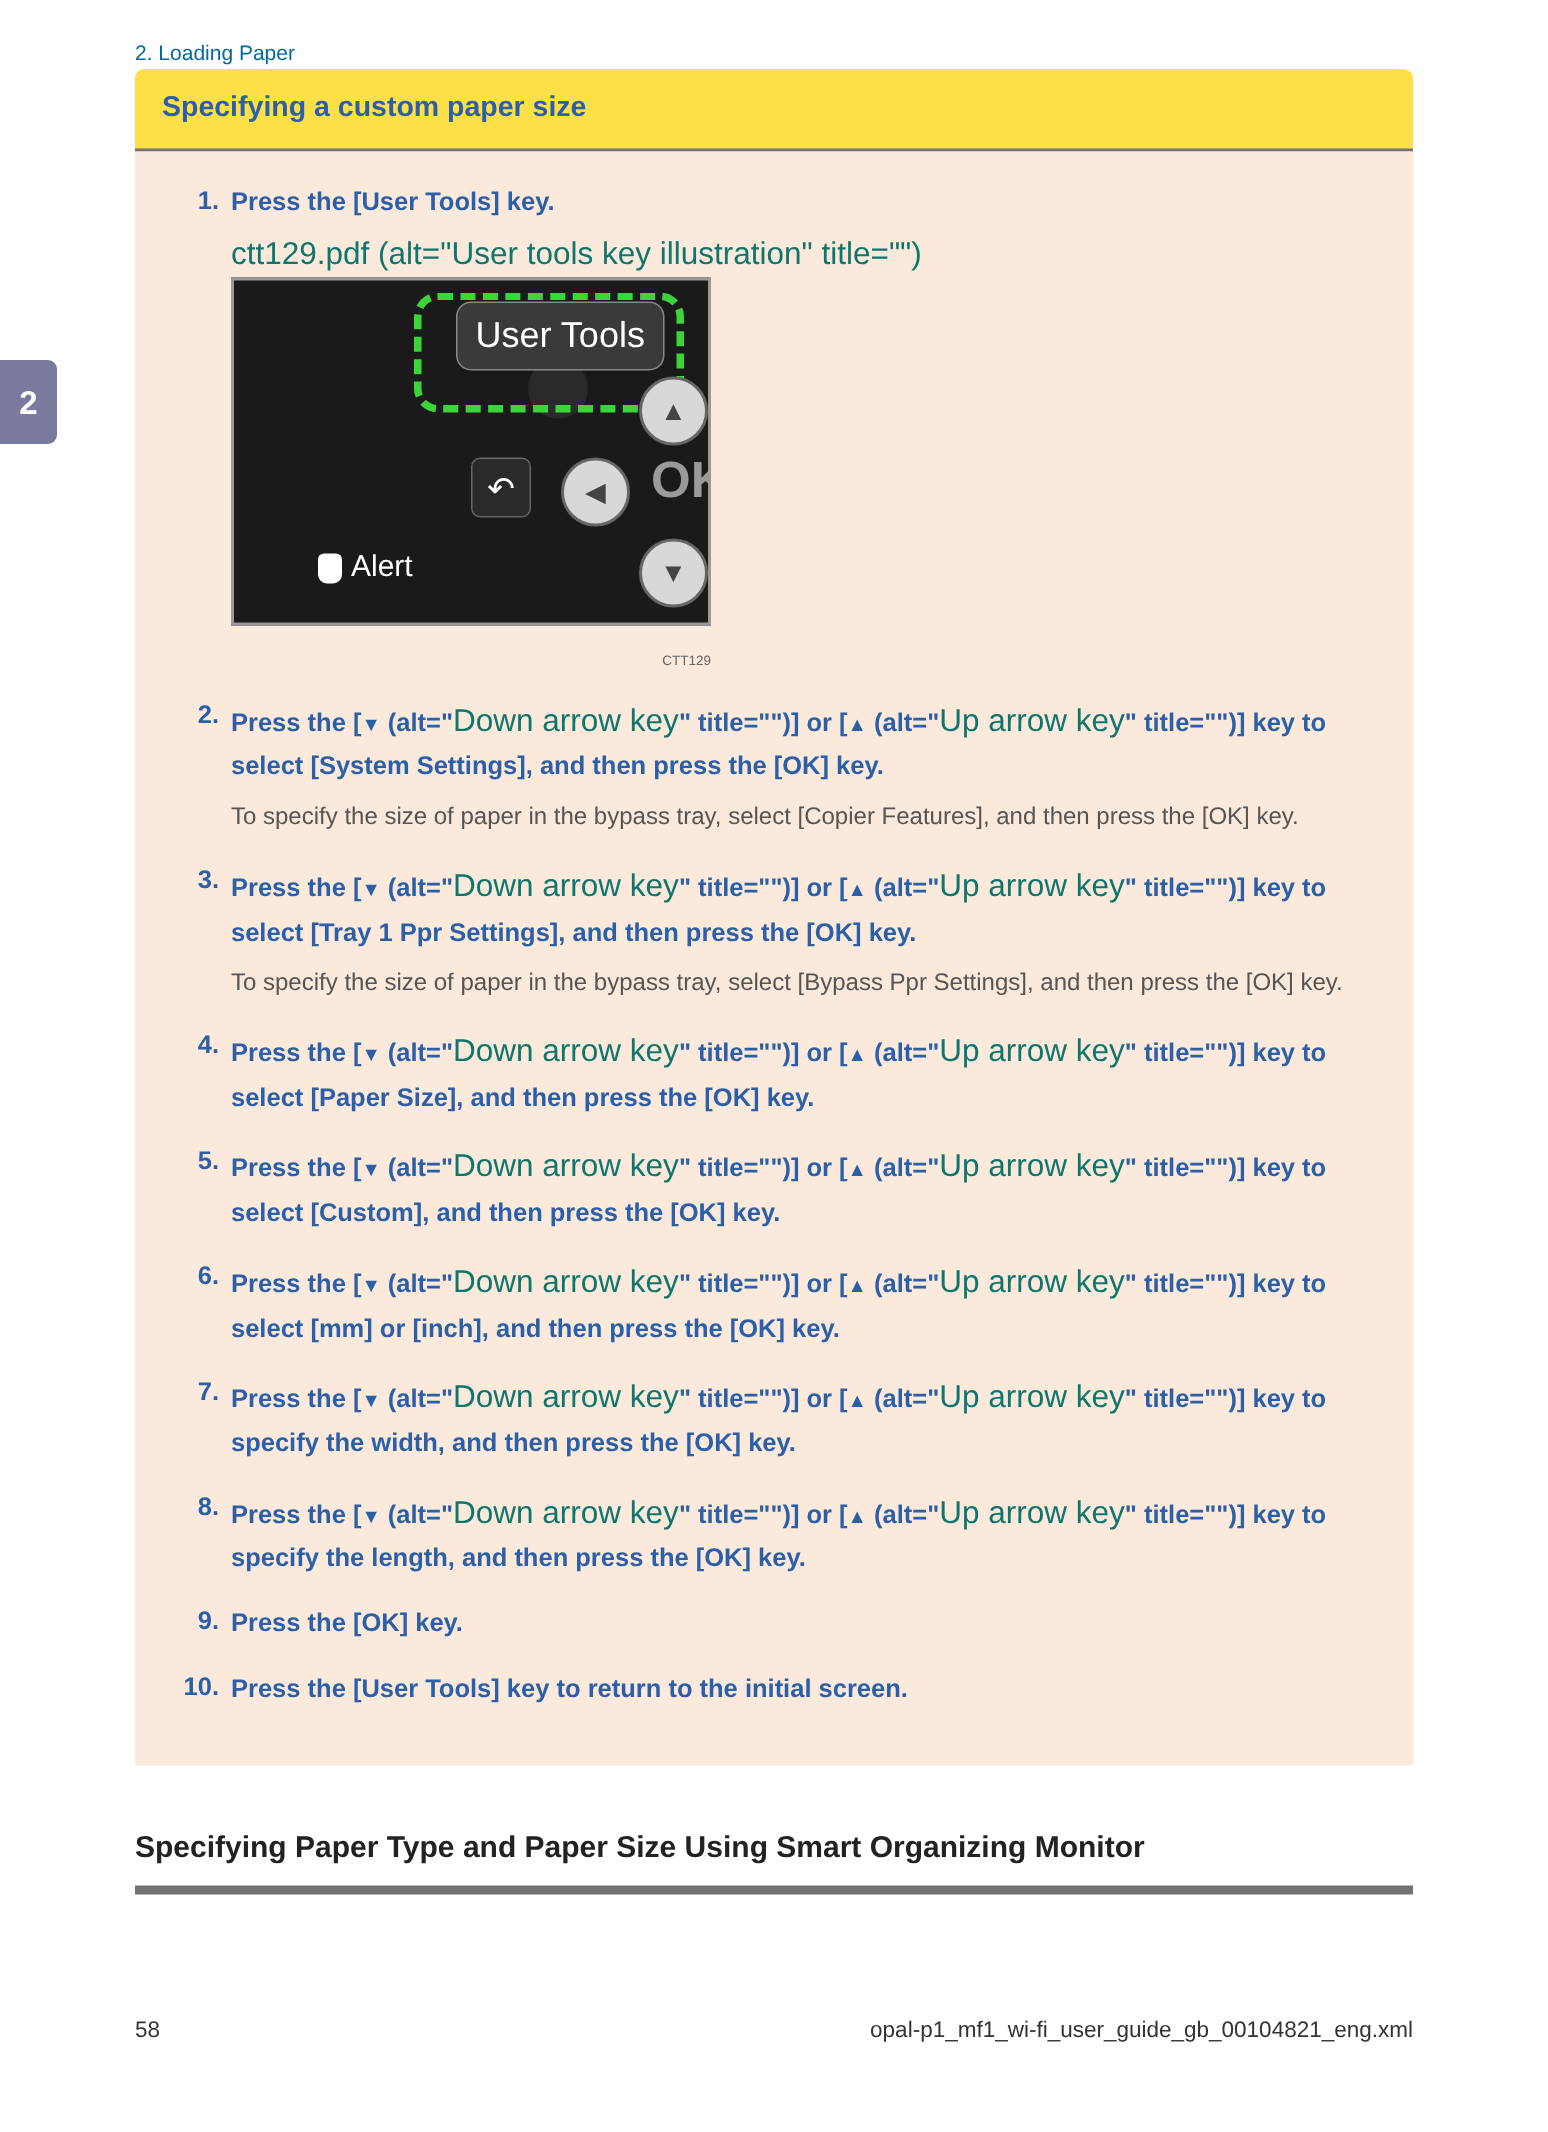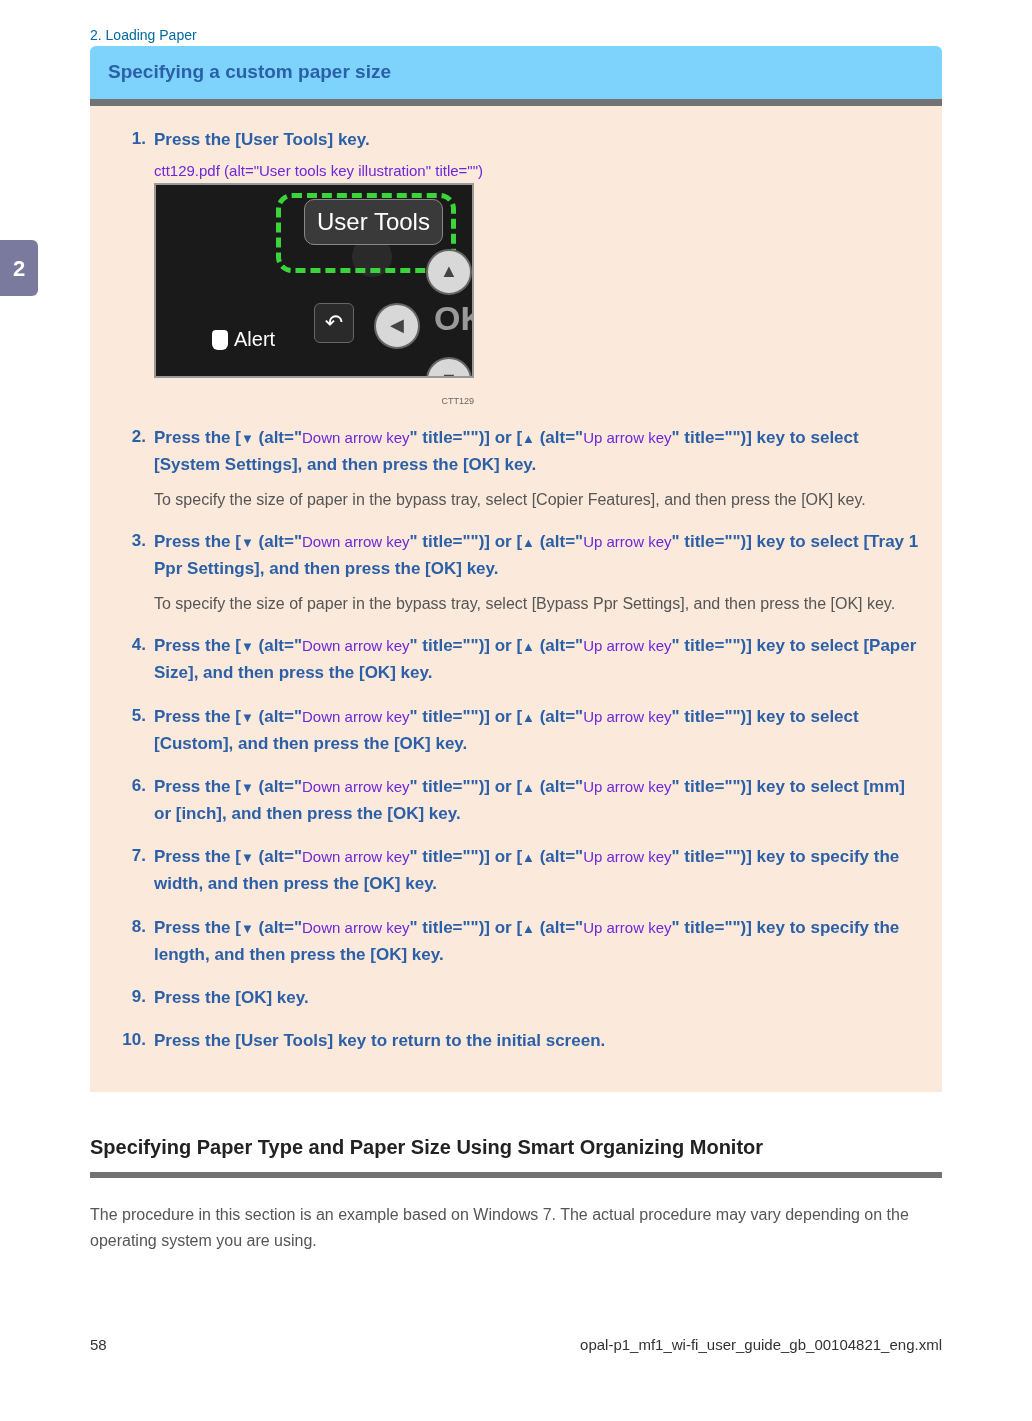--- a/index.html
+++ b/index.html
@@ -35,23 +35,23 @@
   font-size: 22px;
   font-weight: bold;
   border-radius: 0 6px 6px 0;
 }
 .section-box {
   border-radius: 6px 6px 0 0;
   overflow: hidden;
   margin-bottom: 40px;
 }
 .section-title-bar {
-  background: #7dd3fc;
+  background: #fde047;
   padding: 12px 18px;
-  border-bottom: 7px solid #737373;
+  border-bottom: 2px solid #737373;
   font-size: 19px;
   font-weight: bold;
   color: #2b5fa7;
 }
 .section-body {
   background: #fbe9db;
   padding: 20px 22px 22px 22px;
 }
 ol.steps {
   list-style: none;
@@ -81,30 +81,30 @@
   line-height: 1.6;
 }
 .step-note {
   color: #555;
   font-weight: normal;
   font-size: 16px;
   margin-top: 8px;
   line-height: 1.6;
 }
 .link-text {
-  color: #6d28d9;
+  color: #0f766e;
   font-weight: normal;
-  font-size: 15px;
+  font-size: 21px;
 }
 .image-block {
   margin-top: 6px;
 }
 .device-img {
   width: 320px;
-  height: 195px;
+  height: 232px;
   background: #1a1a1a;
   border: 2px solid #999;
   position: relative;
   overflow: hidden;
 }
 .user-tools-label {
   position: absolute;
   top: 14px;
   left: 148px;
   background: #3a3a3a;
@@ -309,19 +309,18 @@
 
         <li>
           <div class="step-main">Press the [User Tools] key to return to the initial screen.</div>
         </li>
 
       </ol>
     </div>
   </div>
 
   <div class="subsection-heading">Specifying Paper Type and Paper Size Using Smart Organizing Monitor</div>
-  <div class="subsection-text">The procedure in this section is an example based on Windows 7. The actual procedure may vary depending on the operating system you are using.</div>
 
   <div class="footer">
     <span>58</span>
     <span>opal-p1_mf1_wi-fi_user_guide_gb_00104821_eng.xml</span>
   </div>
 </div>
 
 </body></html>

